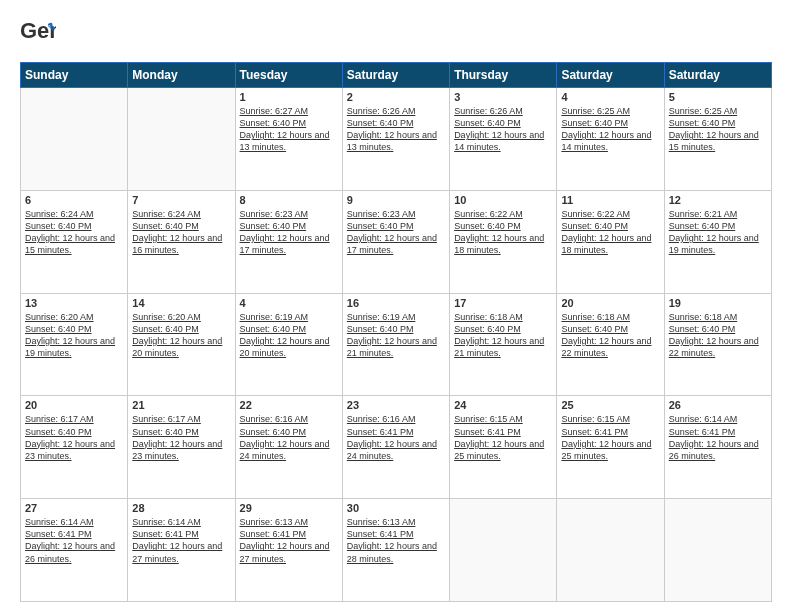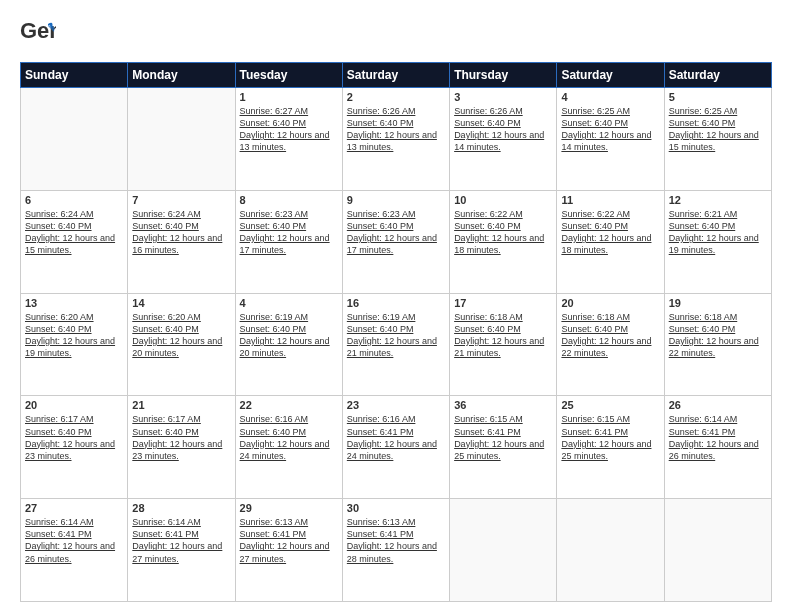--- a/index.html
+++ b/index.html
@@ -37,21 +37,21 @@
       color: #555;
     }
     .calendar {
       flex: 1;
       border: 1px solid #ccc;
       border-collapse: collapse;
       width: 100%;
       table-layout: fixed;
     }
     .calendar th {
-      background: #0f172a;
+      background: #0c4a6e;
       color: #fff;
       font-size: 12px;
       padding: 5px 4px;
       text-align: left;
       border: 1px solid #2a6bbf;
       font-weight: bold;
     }
     .calendar td {
       border: 1px solid #ccc;
       vertical-align: top;
@@ -271,21 +271,21 @@
 Sunset: 6:40 PM
 Daylight: 12 hours and 24 minutes.</div>
           </td>
           <td>
             <span class="day-num">23</span>
             <div class="day-info" style="white-space: pre-line;">Sunrise: 6:16 AM
 Sunset: 6:41 PM
 Daylight: 12 hours and 24 minutes.</div>
           </td>
           <td>
-            <span class="day-num">36</span>
+            <span class="day-num">24</span>
             <div class="day-info" style="white-space: pre-line;">Sunrise: 6:15 AM
 Sunset: 6:41 PM
 Daylight: 12 hours and 25 minutes.</div>
           </td>
           <td>
             <span class="day-num">25</span>
             <div class="day-info" style="white-space: pre-line;">Sunrise: 6:15 AM
 Sunset: 6:41 PM
 Daylight: 12 hours and 25 minutes.</div>
           </td>

